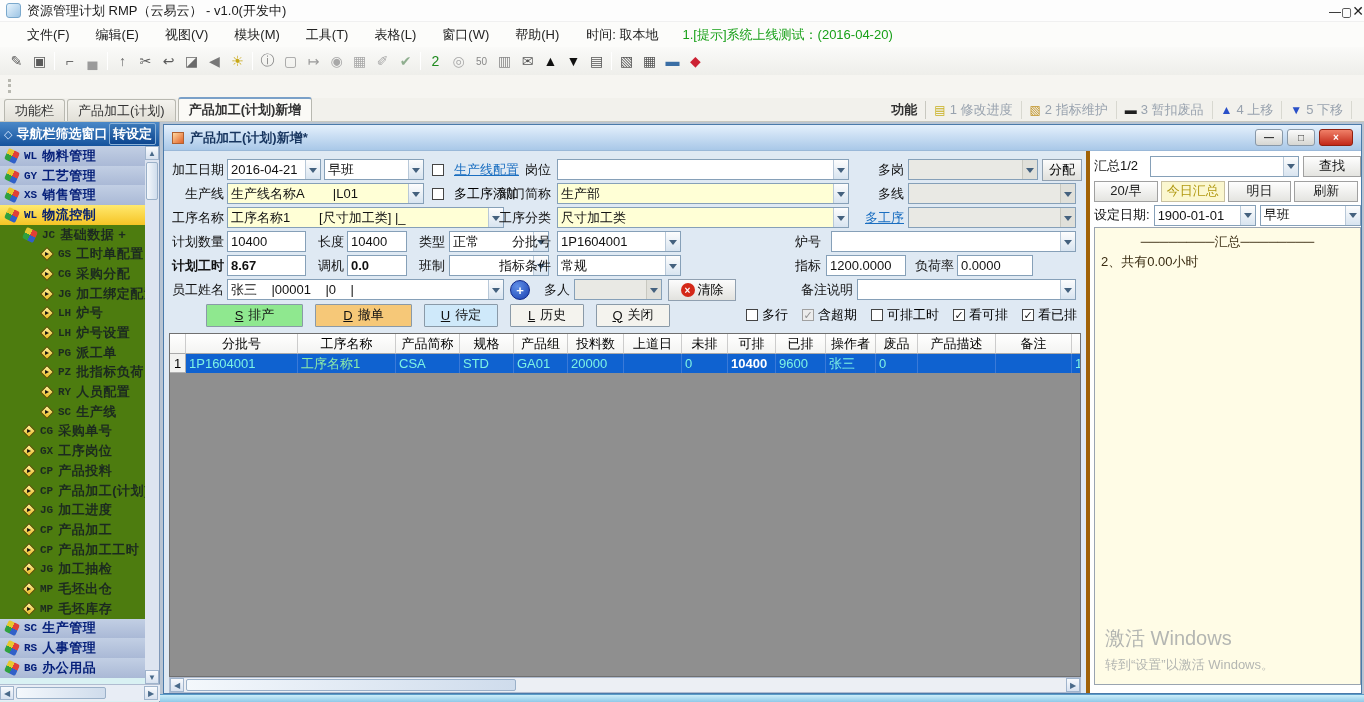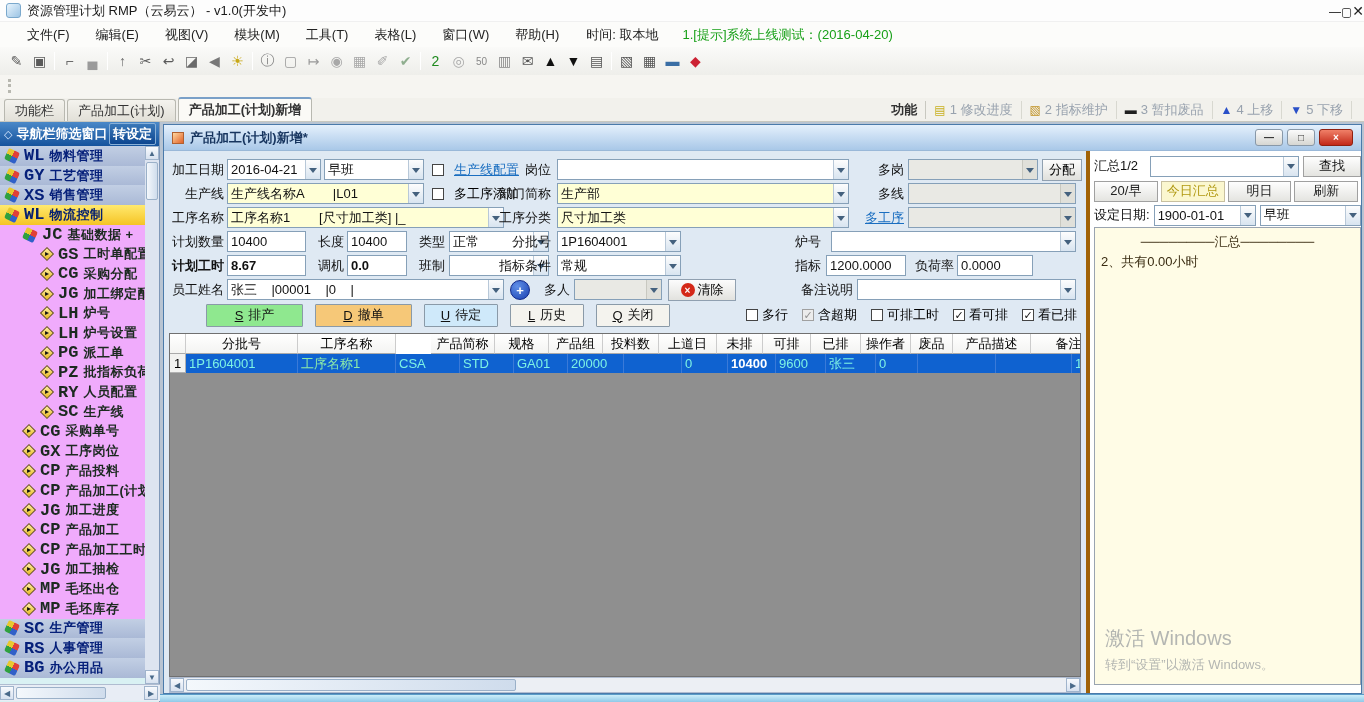--- a/index.html
+++ b/index.html
@@ -44,24 +44,24 @@
   #sidebar { position:absolute; left:0; top:122px; width:160px; height:580px; background:#d9f1f3;
     border-right:1px solid #8098b8; overflow:hidden; }
   #side-header { position:absolute; left:0; top:0; width:160px; height:24px;
     background:linear-gradient(#4a88c8,#15539d); color:#fff; font-weight:bold;
     display:flex; align-items:center; padding:0 4px; }
   #side-header .diam { margin-right:4px; font-size:11px; color:#d8e8ff; }
   #side-hbtn { margin-left:auto; background:linear-gradient(#3a78b8,#0d4690); border:1px solid #88b0d8;
     padding:1px 3px; color:#fff; border-radius:2px; font-weight:bold; }
   #sitems { position:absolute; left:0; top:24px; width:146px; height:538px; overflow:hidden; }
   .snav { height:19.7px; display:flex; align-items:center; font-weight:bold; color:#1c2a20;
-    white-space:nowrap; overflow:hidden; background:#f0abfc; }
+    white-space:nowrap; overflow:hidden; background:#4d7c0f; }
   .snav.top { background:linear-gradient(#c2cfe4,#aab9d6); color:#06207a; }
   .snav.sel { background:linear-gradient(#ffe96e,#f5c425); color:#062070; }
-  .scode { margin:0 5px 0 6px; font-family:"Liberation Mono","DejaVu Sans Mono",monospace; font-size:17px; }
+  .scode { margin:0 5px 0 6px; font-family:"Liberation Mono","DejaVu Sans Mono",monospace; font-size:11px; }
   .slabel { letter-spacing:0.5px; }
   .pin { width:12px; height:12px; flex:none;
     background:conic-gradient(#e04038 0 90deg,#3060c8 90deg 180deg,#30a040 180deg 270deg,#e8c830 270deg);
     transform:rotate(25deg); border-radius:2px; }
   .dia { width:10px; height:10px; flex:none; background:linear-gradient(135deg,#fff0a0,#e8b820);
     border:1px solid #66560f; transform:rotate(45deg); display:flex; align-items:center; justify-content:center; }
   .dia span { transform:rotate(-45deg); font-size:8px; color:#111; line-height:1; }
   
   .sb-v { position:absolute; right:0; top:24px; width:14px; height:538px; background:#dde4f0; }
   .sb-btn { position:absolute; width:14px; height:14px; background:linear-gradient(#f8fafd,#d8e2f0);
@@ -686,21 +686,21 @@
             <span class="cbx">✓</span>
             <span>看已排</span>
           </span>
         </div>
 
     <div id="tablewrap">
       <div id="thead">
             <span class="th" style="width: 16px;"></span>
             <span class="th" style="width: 112px;">分批号</span>
             <span class="th" style="width: 98px;">工序名称</span>
-            <span class="th" style="width: 64px; margin-left: 35px;">产品简称</span>
+            <span class="th" style="width: 64px;">产品简称</span>
             <span class="th" style="width: 54px;">规格</span>
             <span class="th" style="width: 54px;">产品组</span>
             <span class="th" style="width: 56px;">投料数</span>
             <span class="th" style="width: 58px;">上道日</span>
             <span class="th" style="width: 46px;">未排</span>
             <span class="th" style="width: 48px;">可排</span>
             <span class="th" style="width: 50px;">已排</span>
             <span class="th" style="width: 50px;">操作者</span>
             <span class="th" style="width: 42px;">废品</span>
             <span class="th" style="width: 78px;">产品描述</span>

